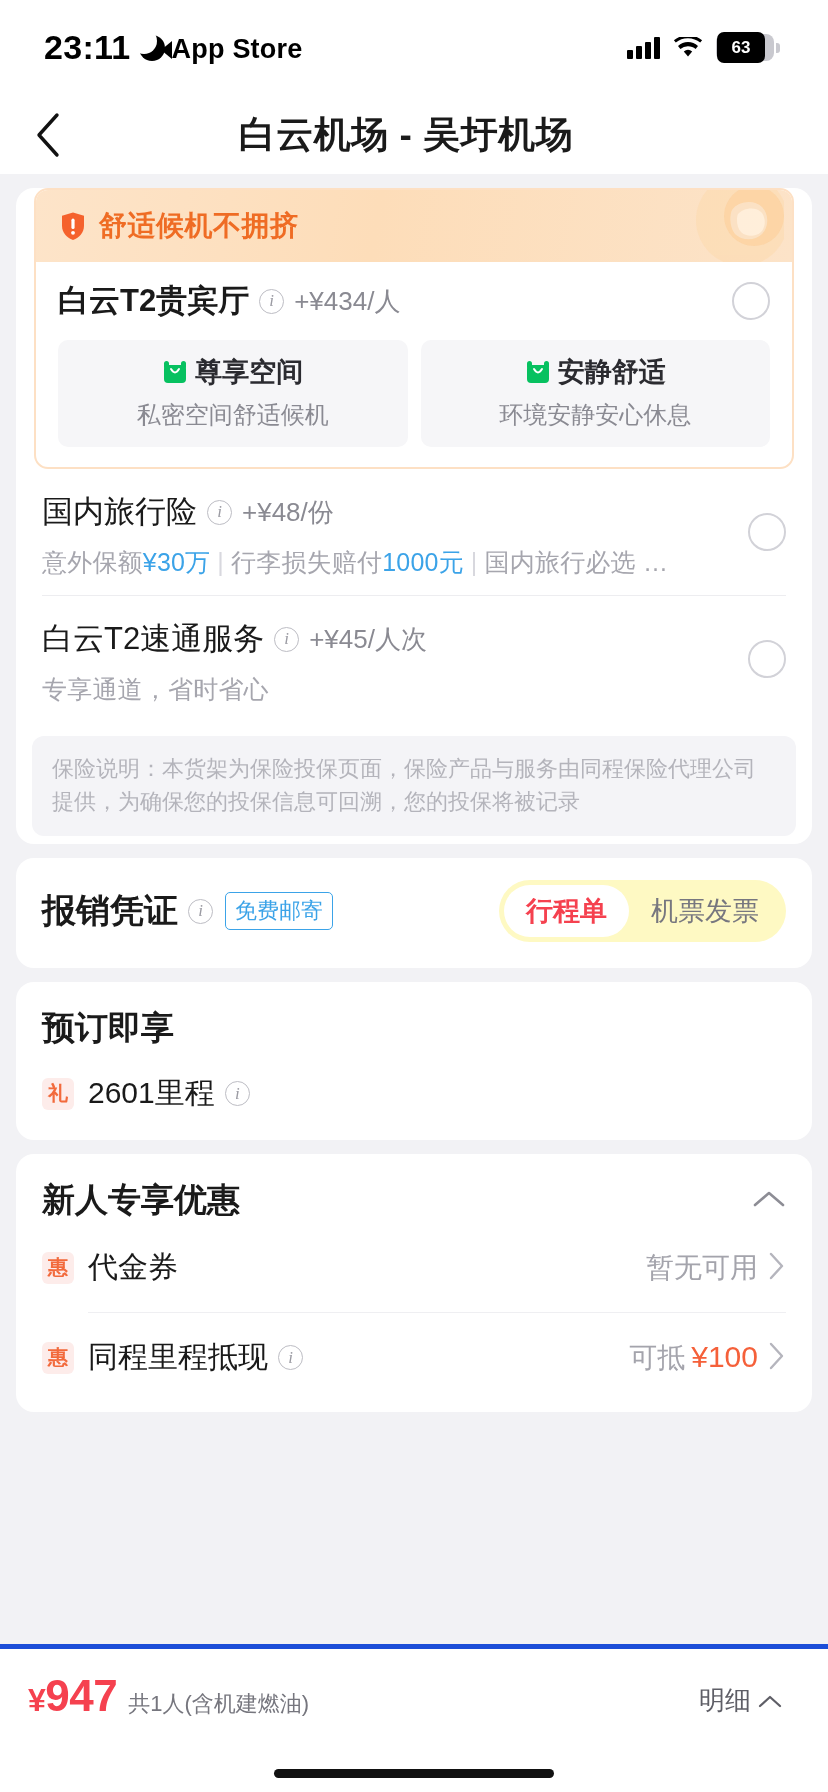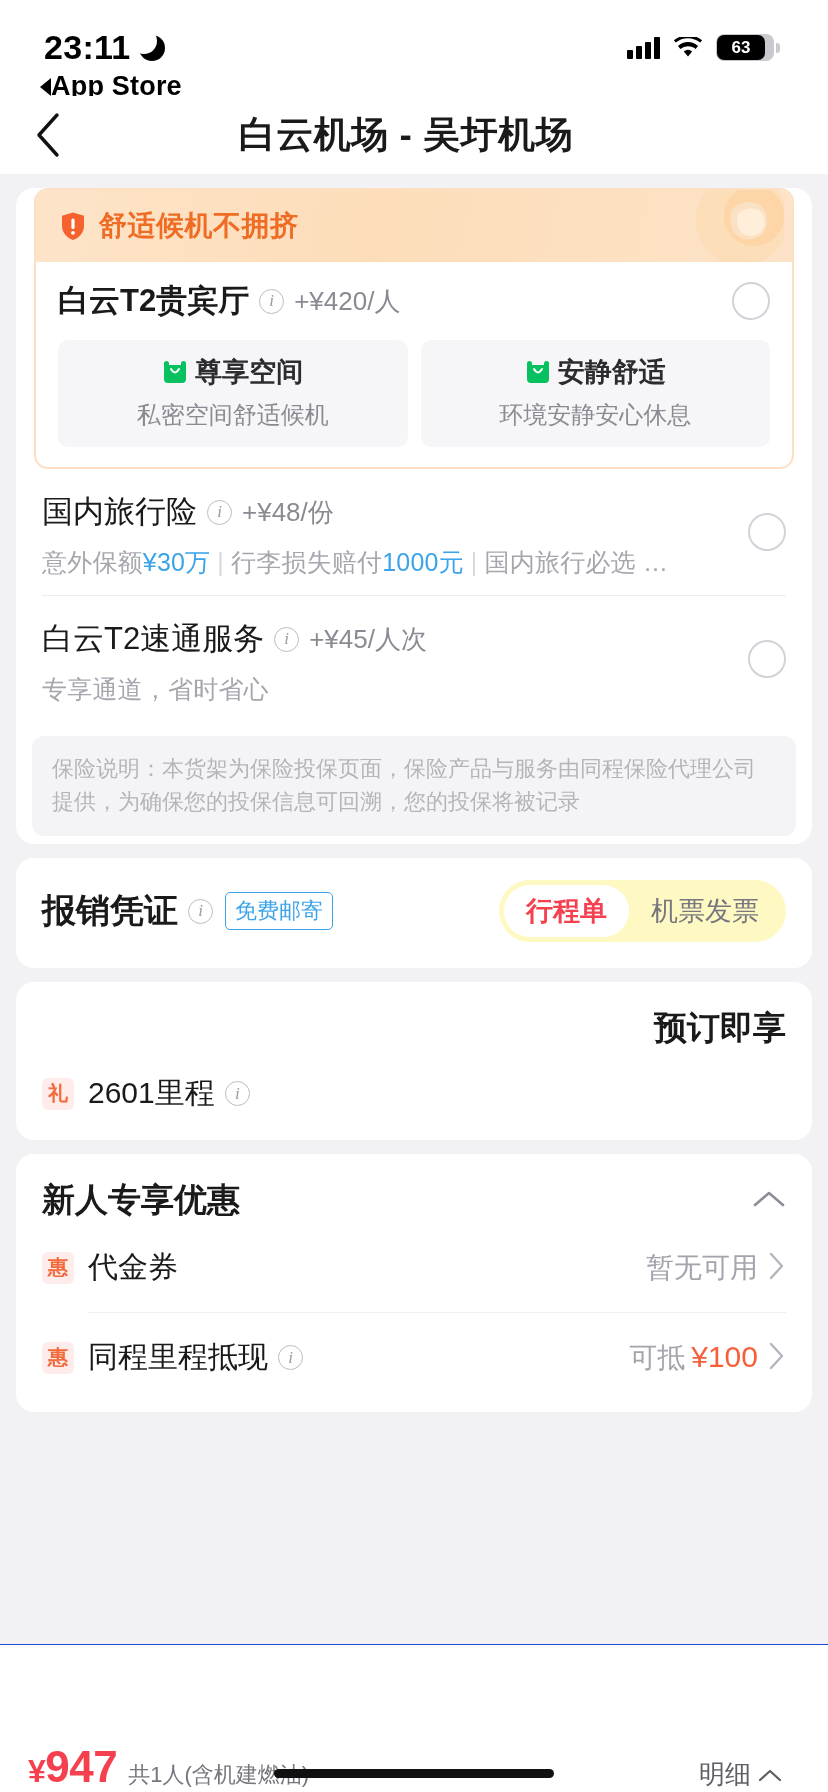--- a/index.html
+++ b/index.html
@@ -11,21 +11,21 @@
     position:relative;
     overflow:hidden;
   }
 
   
   .statusbar {
     height:96px; background:#ffffff;
     display:flex; align-items:flex-start; justify-content:space-between;
     padding:28px 48px 0 44px; position:relative;
   }
-  .sb-left { display:flex; flex-direction:column; }
+  .sb-left { display:flex; flex-direction:row; }
   .sb-time-row { display:flex; align-items:center; gap:8px; }
   .sb-time { font-size:34px; font-weight:700; letter-spacing:.3px; color:#000; }
   .moon-icon { width:26px; height:26px; position:relative; display:inline-block; }
   .moon-icon::before {
     content:""; position:absolute; inset:0; border-radius:50%;
     background:#000;
   }
   .moon-icon::after {
     content:""; position:absolute; left:-8px; top:-7px; width:26px; height:26px;
     border-radius:50%; background:#fff;
@@ -39,21 +39,21 @@
 
   .sb-right { display:flex; align-items:center; gap:13px; padding-top:6px; }
   .signal { display:flex; align-items:flex-end; gap:3px; height:22px; }
   .signal i { width:6px; background:#000; border-radius:1px; display:block; }
   .signal i:nth-child(1){height:9px;} .signal i:nth-child(2){height:13px;}
   .signal i:nth-child(3){height:17px;} .signal i:nth-child(4){height:22px;}
   .wifi { width:30px; height:22px; position:relative; }
   .wifi svg { display:block; }
   .battery { display:flex; align-items:center; }
   .batt-body {
-    width:48px;height:25px;border-radius:7px;background:#000;color:#fff;
+    width:48px;height:31px;border-radius:7px;background:#000;color:#fff;
     display:flex;align-items:center;justify-content:center;font-size:17px;font-weight:700;
     position:relative;
   }
   .batt-shell {
     width:58px;height:27px;border-radius:8px;background:#c9c9cf;
     display:flex;align-items:center;padding:1px;position:relative;
   }
   .batt-cap { width:4px;height:10px;background:#c9c9cf;border-radius:0 3px 3px 0;margin-left:2px; }
 
   
@@ -153,21 +153,21 @@
     display:flex; align-items:center;
   }
   .seg-item {
     padding:8px 22px; font-size:27px; color:#77777f; border-radius:999px;
   }
   .seg-item.active { background:#fff; color:#f5414f; font-weight:700; }
   .inv-note { font-size:27px; color:#6e6e77; margin-top:18px; }
 
   
   .rw-card { padding:24px 26px 26px 26px; }
-  .rw-title { font-size:33px; font-weight:700; color:#1a1a1a;text-align:right; }
+  .rw-title { font-size:33px; font-weight:700; color:#1a1a1a; }
   .rw-row { display:flex; align-items:center; margin-top:22px; }
   .tag-sq {
     width:32px;height:32px;border-radius:6px;background:#fdecea;color:#f26a3c;
     font-size:20px;display:flex;align-items:center;justify-content:center;font-weight:600;
     flex:none;margin-right:14px;
   }
   .rw-text { font-size:30px; color:#1a1a1a; }
 
   
   .promo-card { padding:24px 26px 10px 26px; }
@@ -178,22 +178,22 @@
   .promo-label { font-size:30px; color:#1a1a1a; }
   .promo-right { margin-left:auto; display:flex; align-items:center; gap:10px; }
   .promo-value { font-size:28px; color:#a4a4ac; }
   .promo-value.red { color:#f5603a; font-size:30px; }
   .promo-value .muted { color:#a4a4ac; font-size:28px; margin-right:6px; }
   .promo-div { height:1px; background:#efeff2; margin-left:46px; }
 
   
   .bottombar {
     position:absolute; left:0; right:0; bottom:0; height:148px; background:#fff;
-    display:flex; align-items:flex-end; padding:22px 24px 0 28px;
-    border-top:1px solid #1d4ed8;
+    display:flex; align-items:flex-start; padding:22px 24px 0 28px;
+    border-top:5px solid #1d4ed8;
   }
   .bb-price { display:flex; align-items:baseline; }
   .bb-amount { font-size:44px; font-weight:700; color:#f5414f; letter-spacing:-.5px; }
   .bb-amount .yen { font-size:32px; font-weight:700; }
   .bb-sub { font-size:22px; color:#76767e; margin-left:11px; }
   .bb-detail {
     margin-left:auto; display:flex; align-items:center; gap:7px; margin-right:22px;
     font-size:26px; color:#5e5e66; padding-top:12px;
   }
   .bb-next {
@@ -274,21 +274,21 @@
             <circle cx="100" cy="36" r="30" fill="#fcc98d" opacity=".5"></circle>
             <path d="M78 30c6-9 22-11 30-3 7 7 7 20 0 27-7 7-20 7-27 0-5-6-6-17-3-24z" fill="#fbe2c4"></path>
             <path d="M84 34c5-6 17-8 23-2 5 5 5 15 0 20-5 5-15 5-20 0-4-4-5-13-3-18z" fill="#fff0dc"></path>
           </svg>
         </span>
       </div>
       <div class="lounge-body">
         <div class="lounge-head">
           <span class="lounge-name">白云T2贵宾厅</span>
           <span class="info-ic">i</span>
-          <span class="lounge-price">+¥420/人</span>
+          <span class="lounge-price">+¥434/人</span>
           <span class="radio"></span>
         </div>
         <div class="feature-row">
           <div class="feature">
             <div class="feature-title">
               <span class="seat-ic">
                 <svg width="26" height="26" viewBox="0 0 26 26">
                   <rect x="2" y="6" width="22" height="18" rx="4" fill="#07c160"></rect>
                   <path d="M9 10c1.4 2.2 2.8 3.4 4 3.4s2.6-1.2 4-3.4" stroke="#fff" stroke-width="2" fill="none" stroke-linecap="round"></path>
                   <rect x="2" y="2" width="5" height="8" rx="2.5" fill="#07c160"></rect>

